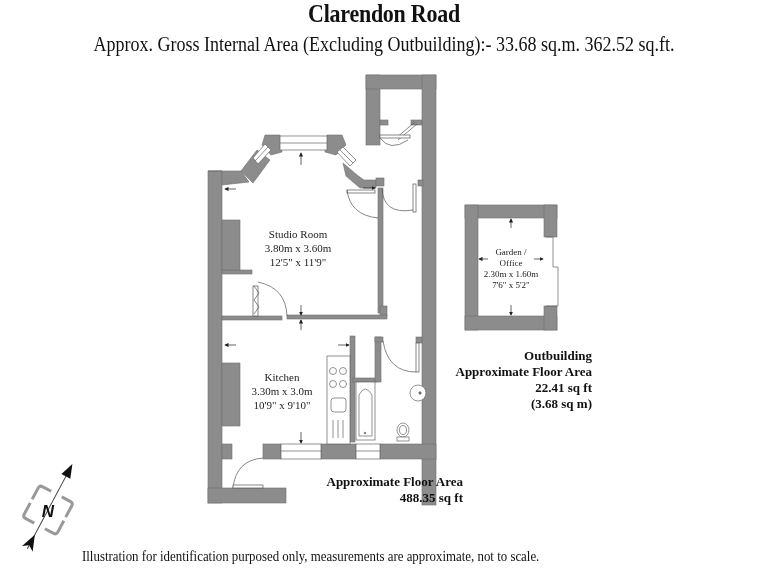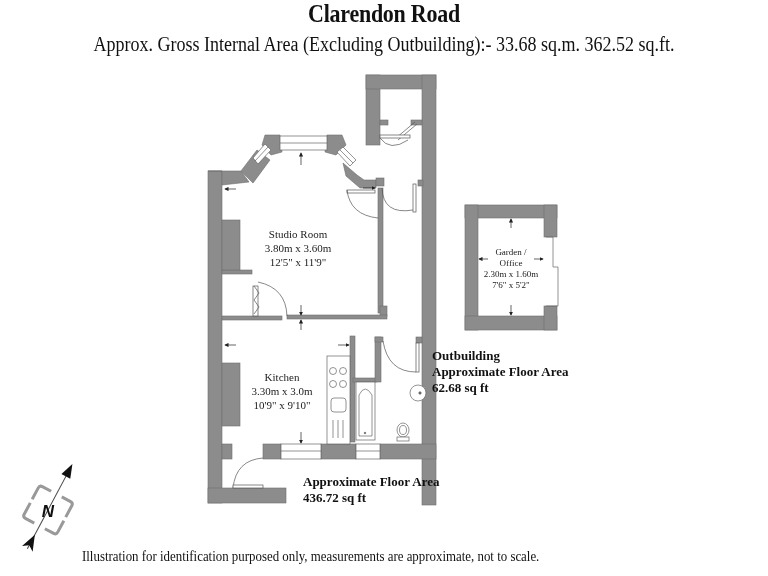--- a/index.html
+++ b/index.html
@@ -1,21 +1,21 @@
 <!DOCTYPE html>
 <html><head>
   <meta charset="utf-8">
   <style>
     html, body { margin: 0; padding: 0; background: #ffffff; }
     body { width: 768px; height: 576px; position: relative; overflow: hidden; font-family: "Liberation Serif", "DejaVu Serif", serif; color: #111; }
     .title { position: absolute; left: 0; width: 768px; top: 0px; text-align: center; font-size: 25px; font-weight: bold; letter-spacing: -0.3px; transform: scaleX(0.88); transform-origin: center; }
     .subtitle { position: absolute; left: 0; width: 768px; top: 33px; text-align: center; font-size: 20px; transform: scaleX(0.9); transform-origin: center; white-space: nowrap; }
     svg.plan { position: absolute; left: 0; top: 0; }
     .room-label { font-family: "Liberation Serif", serif; font-size: 11px; fill: #222; text-anchor: middle; }
-    .area-block { position: absolute; text-align: left; font-weight: bold; font-size: 13px; line-height: 16px; color: #111; }
+    .area-block { position: absolute; text-align: right; font-weight: bold; font-size: 13px; line-height: 16px; color: #111; }
     .footer { position: absolute; left: 82px; top: 549px; font-size: 14px; white-space: nowrap; transform: scaleX(0.92); transform-origin: left center; }
   </style>
 </head>
 <body>
 
 <div class="title">Clarendon Road</div>
 <div class="subtitle">Approx. Gross Internal Area (Excluding Outbuilding):- 33.68 sq.m. 362.52 sq.ft.</div>
 
 <svg class="plan" width="768" height="576" viewBox="0 0 768 576" xmlns="http://www.w3.org/2000/svg">
   <defs>
@@ -179,21 +179,22 @@
     <path d="M6,18 L16,18 Q19,18 19,15 L19,2" fill="none" stroke="#999" stroke-width="3"></path>
     <path d="M-19,2 L-19,15 Q-19,18 -16,18 L-6,18" fill="none" stroke="#999" stroke-width="3"></path>
     <path d="M19,-2 L19,-15 Q19,-18 16,-18 L6,-18" fill="none" stroke="#999" stroke-width="3"></path>
     <text x="0" y="7" text-anchor="middle" transform="rotate(-28)" style="font-family:'Liberation Sans',sans-serif;font-weight:bold;font-style:italic;font-size:17px;fill:#111">N</text>
   </g>
 </svg>
 
 <div class="area-block" style="left:432px; top:348px; width:160px;">
   <div>Outbuilding</div>
   <div>Approximate Floor Area</div>
-  <div>62.68 sq ft</div>
+  <div>22.41 sq ft</div>
+  <div>(3.68 sq m)</div>
 </div>
 
 <div class="area-block" style="left:303px; top:474px; width:160px;">
   <div>Approximate Floor Area</div>
-  <div>436.72 sq ft</div>
+  <div>488.35 sq ft</div>
 </div>
 
 <div class="footer">Illustration for identification purposed only, measurements are approximate, not to scale.</div>
 
 </body></html>

